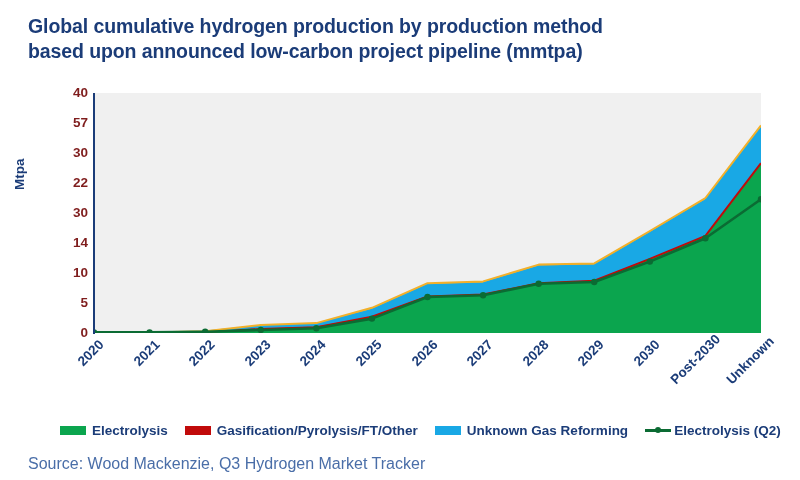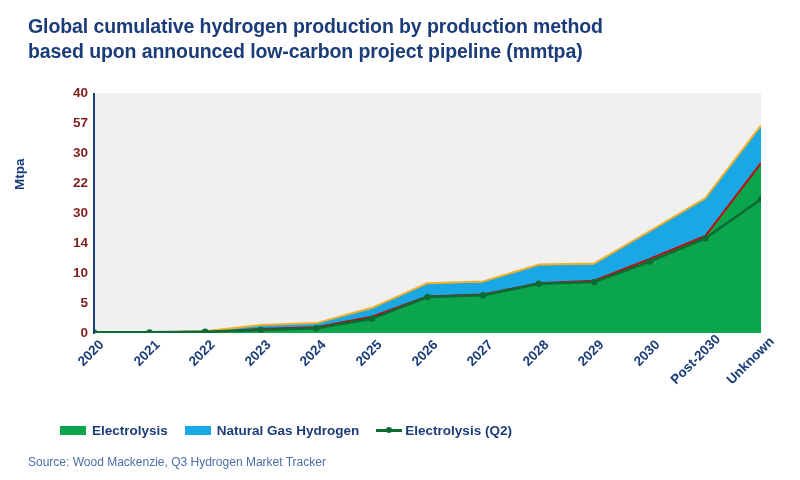--- a/index.html
+++ b/index.html
@@ -171,21 +171,21 @@
     font-size: 13.5px;
     font-weight: bold;
   }
 
   
   #source-note {
     position: absolute;
     left: 28px;
     top: 455px;
     color: #4a6ea8;
-    font-size: 12px;
+    font-size: 16px;
     font-weight: normal;
   }
 </style>
 </head>
 <body>
 
 <div id="root">
 
   <div id="chart-title">
     <span class="line">Global cumulative hydrogen production by production method</span>
@@ -247,22 +247,26 @@
         <div class="xtick" style="left: 613px; width: 56px;">Unknown</div>
       </div>
   </div>
 
   <div id="legend">
       <div class="legend-item">
         <span class="legend-swatch" style="background: rgb(11, 165, 78);"></span>
         <span class="legend-label">Electrolysis</span>
       </div>
       <div class="legend-item">
+        <span class="legend-swatch" style="background: rgb(193, 10, 10);"></span>
+        <span class="legend-label">Gasification/Pyrolysis/FT/Other</span>
+      </div>
+      <div class="legend-item">
         <span class="legend-swatch" style="background: rgb(25, 168, 229);"></span>
-        <span class="legend-label">Natural Gas Hydrogen</span>
+        <span class="legend-label">Unknown Gas Reforming</span>
       </div>
       <div class="legend-item">
         <span class="legend-line">
           <span class="bar" style="background: rgb(11, 107, 51);"></span>
           <span class="dot" style="background: rgb(11, 107, 51);"></span>
         </span>
         <span class="legend-label">Electrolysis (Q2)</span>
       </div>
     </div>
 

